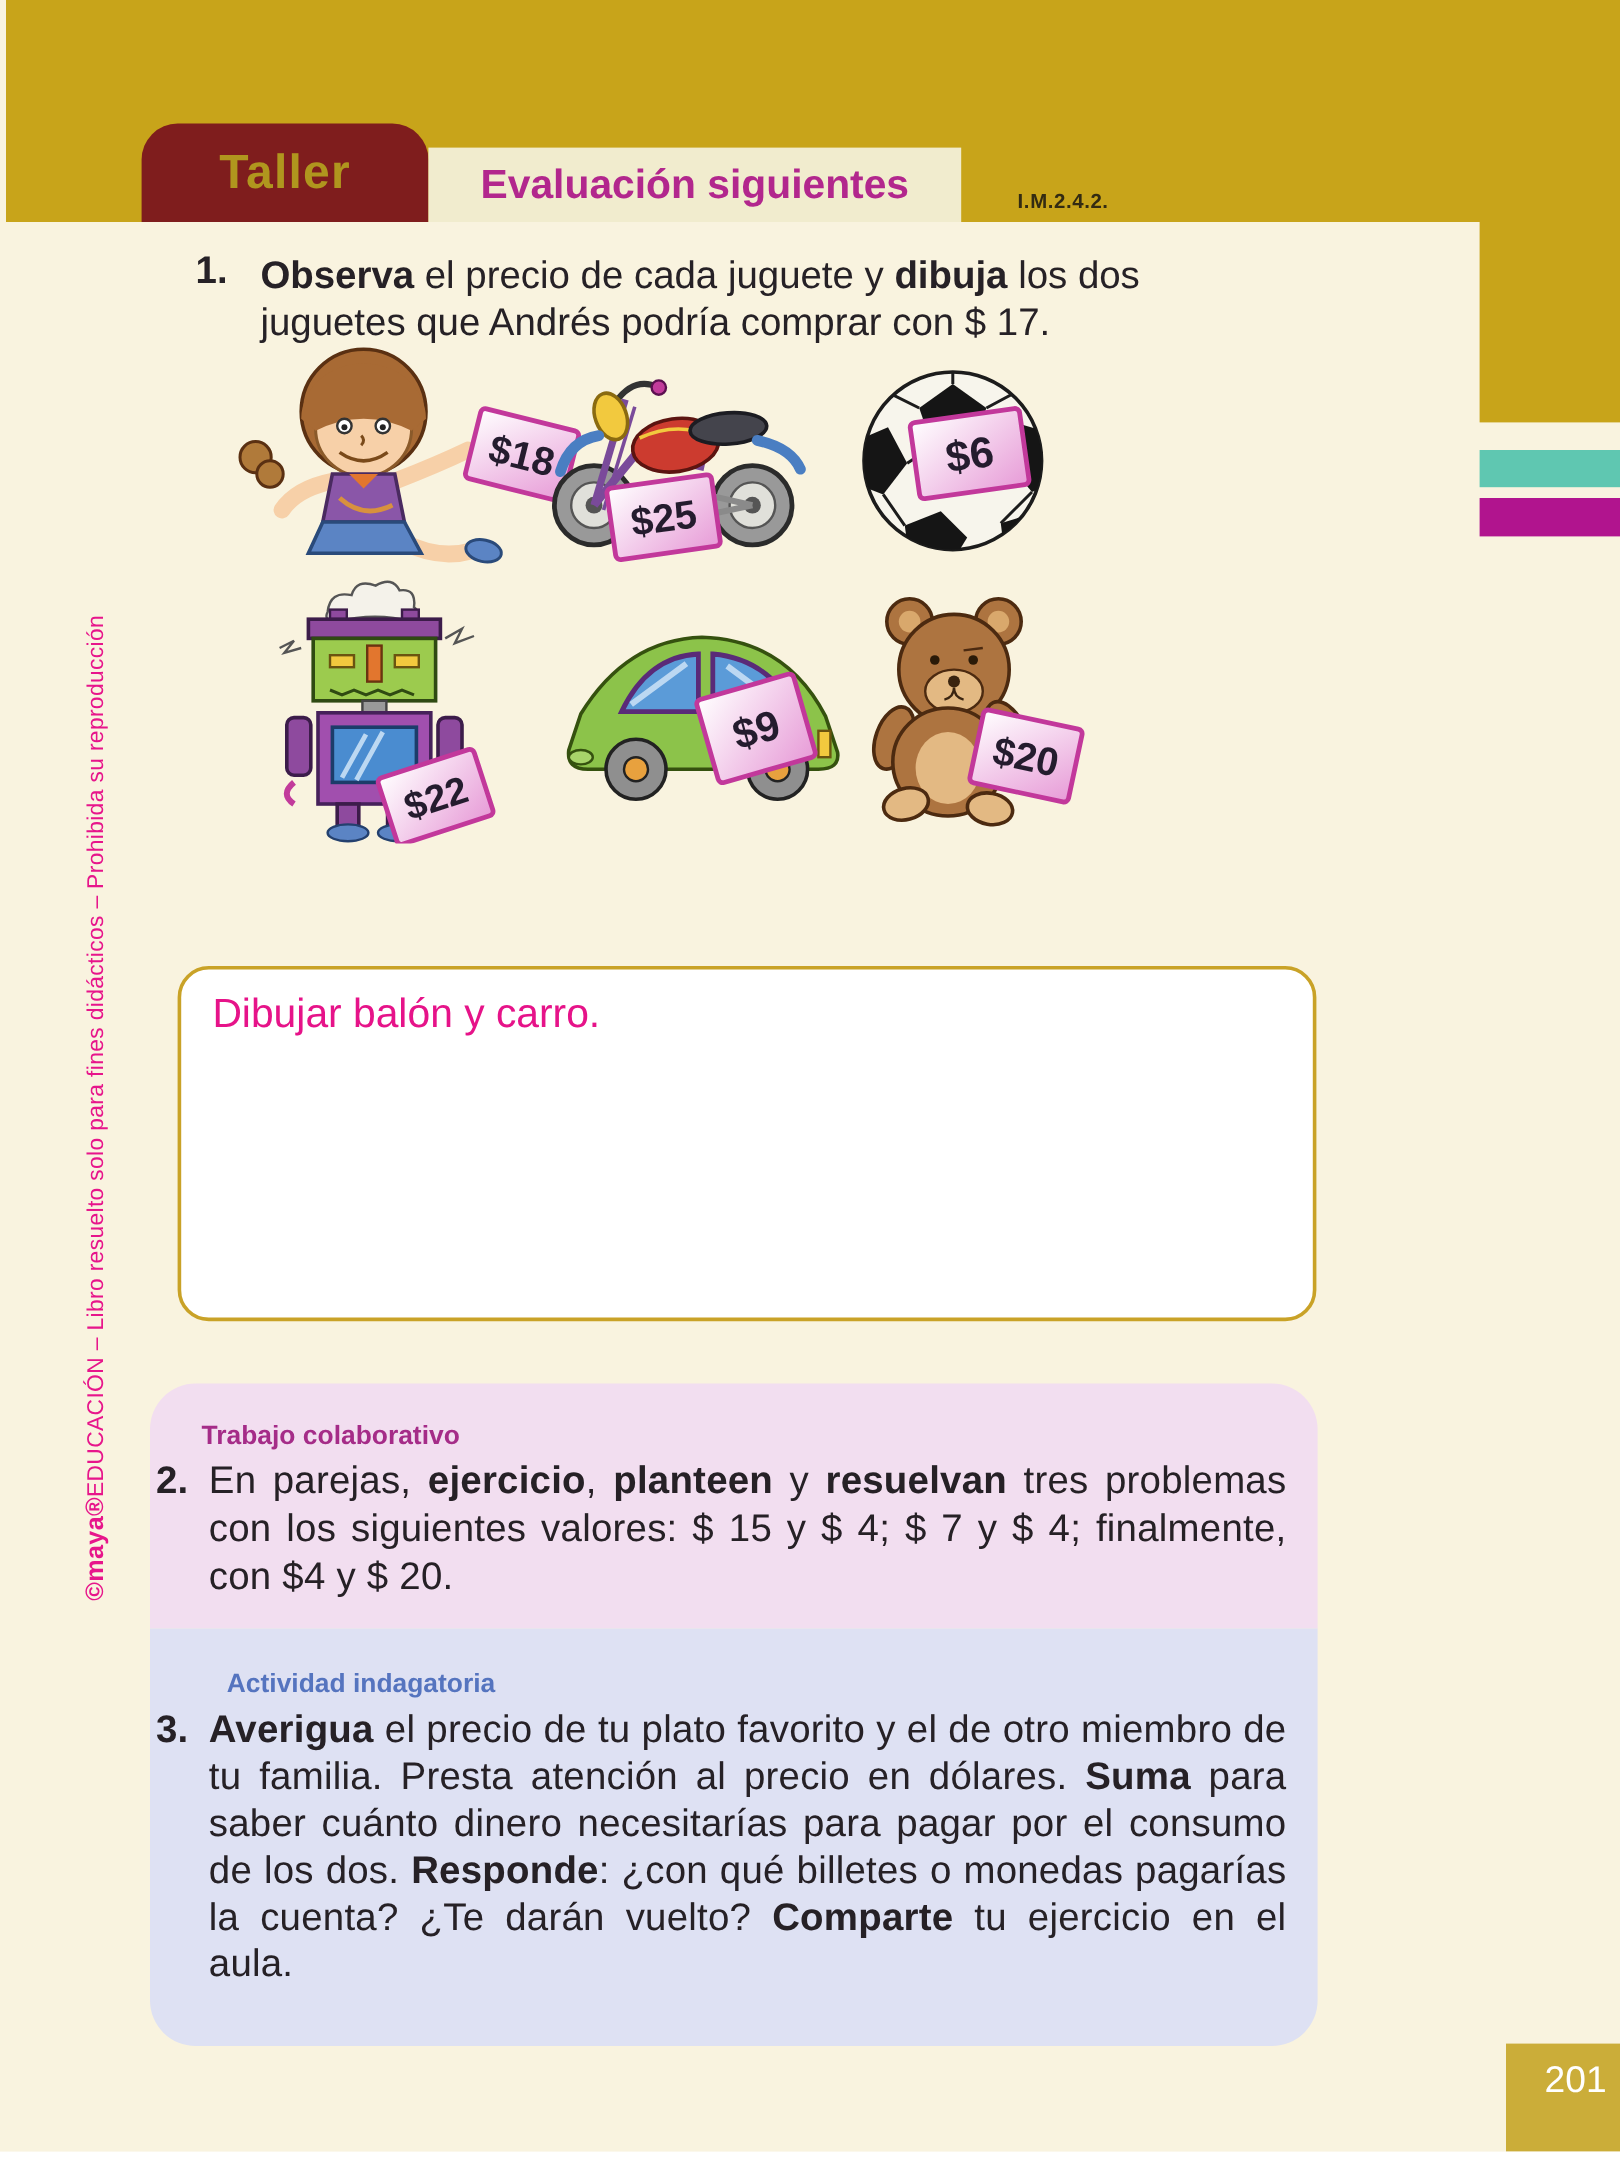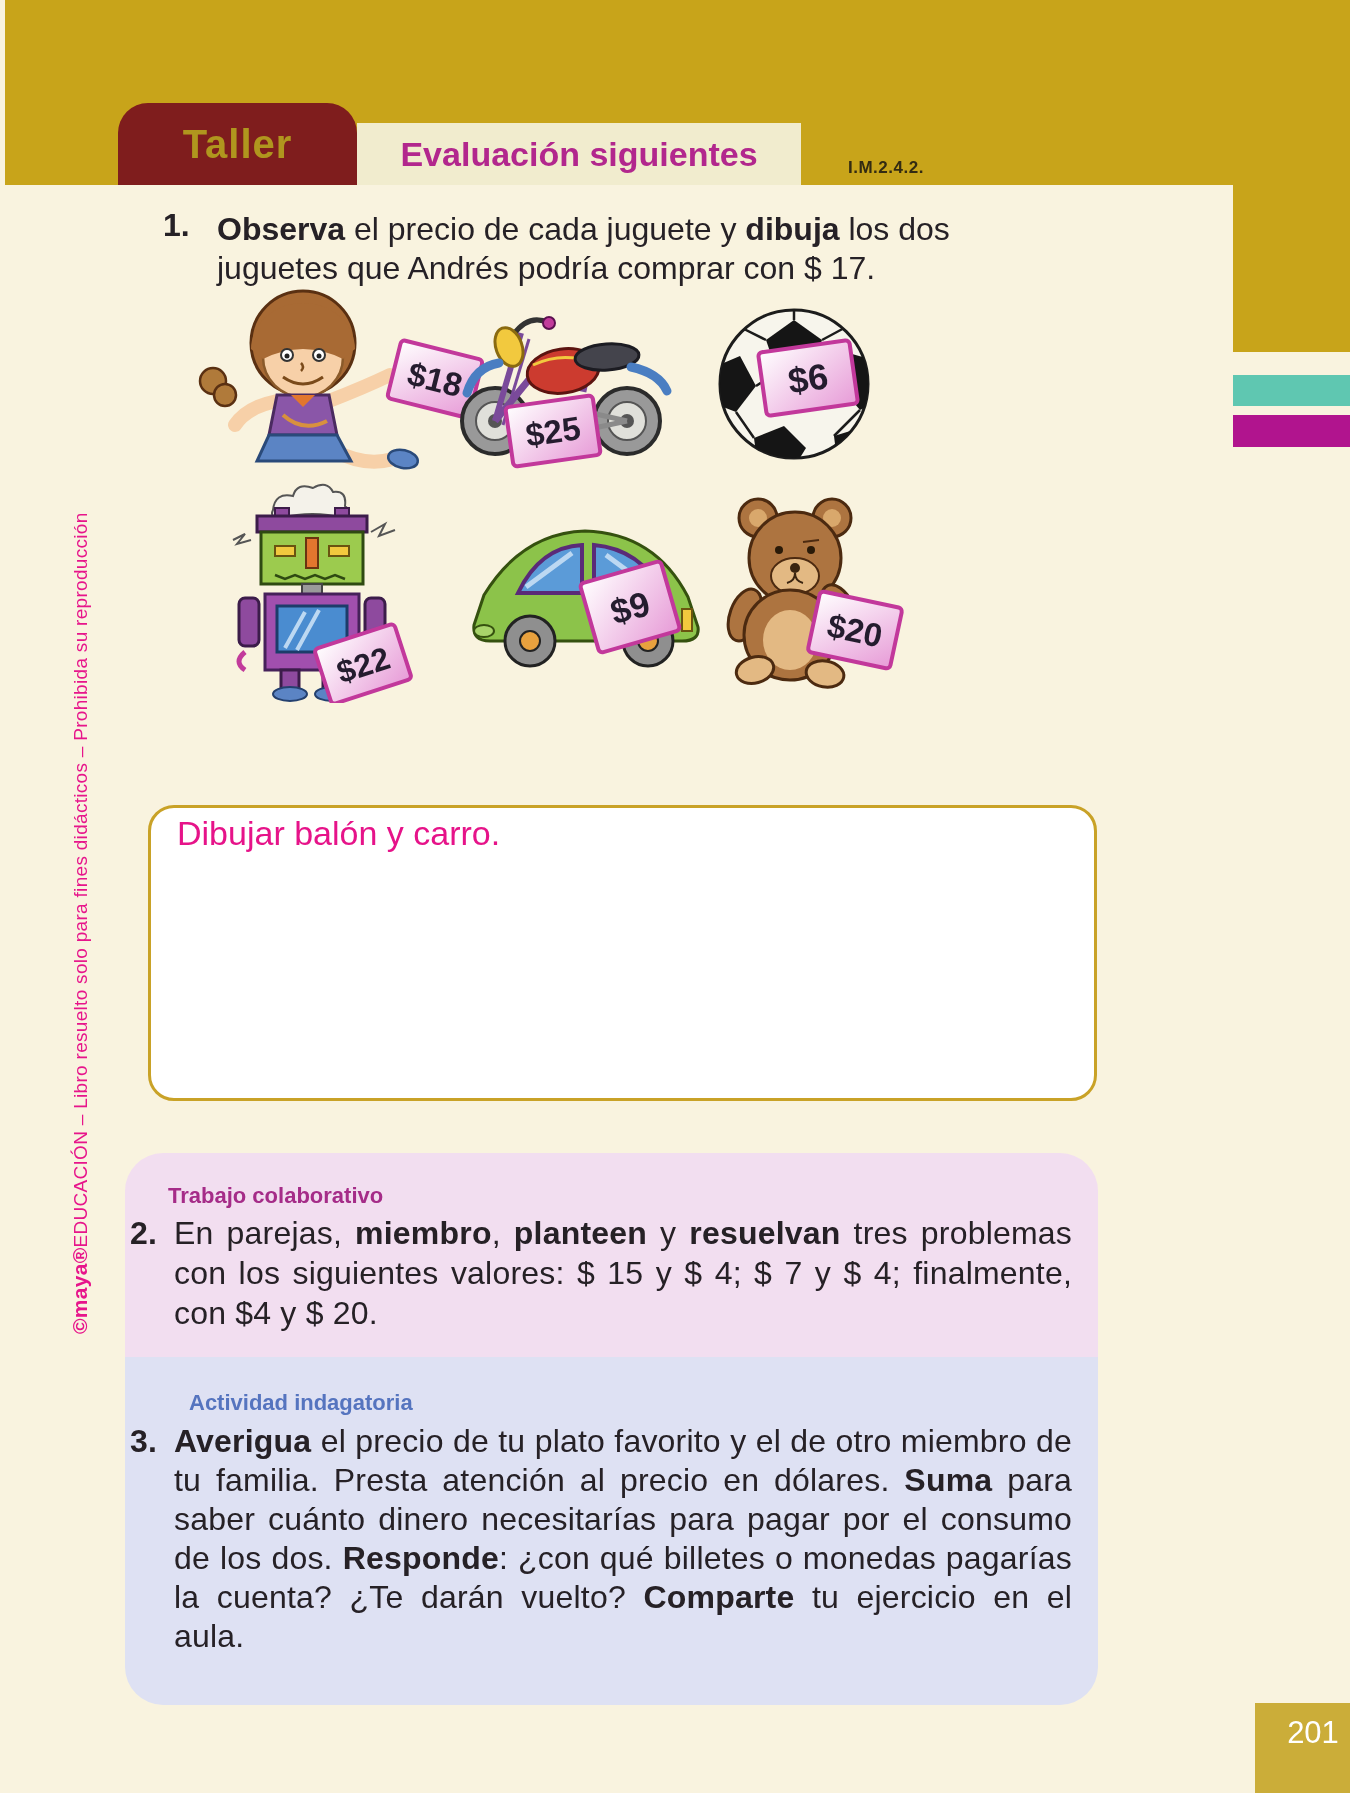--- a/index.html
+++ b/index.html
@@ -18,21 +18,21 @@
          display:flex;align-items:center;justify-content:center;}
   .strip-label{font-size:34px;font-weight:700;color:#b2278d;}
   .code{left:848px;top:158px;font-size:17px;font-weight:700;color:#332b12;letter-spacing:0.5px;text-align:center;}
   
   .instr1{left:163px;top:206px;width:830px;display:flex;color:#262126;
           font-size:32px;line-height:39px;}
   .instr1 .num{width:50px;flex:none;font-weight:700;}
   .b{font-weight:700;}
   
   .answer-box{left:148px;top:805px;width:949px;height:296px;background:#ffffff;
-              border:3px solid #c9a227;border-radius:26px;box-sizing:border-box;padding:6px 26px;}
+              border:3px solid #c9a227;border-radius:26px;box-sizing:border-box;padding:18px 26px;}
   .answer-text{font-size:34px;color:#e61389;}
   
   .pink-box{left:125px;top:1153px;width:973px;height:204px;background:#f2def0;border-radius:38px 38px 0 0;}
   .blue-box{left:125px;top:1357px;width:973px;height:348px;background:#dee1f3;border-radius:0 0 38px 38px;}
   .sec-label{font-size:22px;font-weight:700;}
   .collab-label{left:168px;top:1183px;color:#a52c88;}
   .inquiry-label{left:168px;top:1390px;color:#5574bf;margin-left:21px;}
   .item{display:flex;color:#262126;font-size:32px;line-height:40px;letter-spacing:0.2px;}
   .item .num{width:44px;flex:none;font-weight:700;}
   .item .para{flex:1;margin:0;text-align:justify;}
@@ -226,21 +226,21 @@
   </svg>
 
   <div class="abs answer-box">
     <div class="answer-text">Dibujar balón y carro.</div>
   </div>
 
   <div class="abs pink-box"></div>
   <div class="abs sec-label collab-label">Trabajo colaborativo</div>
   <div class="abs item item2">
     <span class="num">2.</span>
-    <p class="para"><span>En parejas, </span><span class="b">miembro</span><span>, </span><span class="b">planteen</span><span> y </span><span class="b">resuelvan</span><span> tres problemas con los siguientes valores: $ 15 y $ 4; $ 7 y $ 4; finalmente, con $4 y $ 20.</span></p>
+    <p class="para"><span>En parejas, </span><span class="b">ejercicio</span><span>, </span><span class="b">planteen</span><span> y </span><span class="b">resuelvan</span><span> tres problemas con los siguientes valores: $ 15 y $ 4; $ 7 y $ 4; finalmente, con $4 y $ 20.</span></p>
   </div>
 
   <div class="abs blue-box"></div>
   <div class="abs sec-label inquiry-label">Actividad indagatoria</div>
   <div class="abs item item3">
     <span class="num">3.</span>
     <p class="para"><span class="b">Averigua</span><span> el precio de tu plato favorito y el de otro miembro de tu familia. Presta atención al precio en dólares. </span><span class="b">Suma</span><span> para saber cuánto dinero necesitarías para pagar por el consumo de los dos. </span><span class="b">Responde</span><span>: ¿con qué billetes o monedas pagarías la cuenta? ¿Te darán vuelto? </span><span class="b">Comparte</span><span> tu ejercicio en el aula.</span></p>
   </div>
 
   <div class="abs sidebar">

